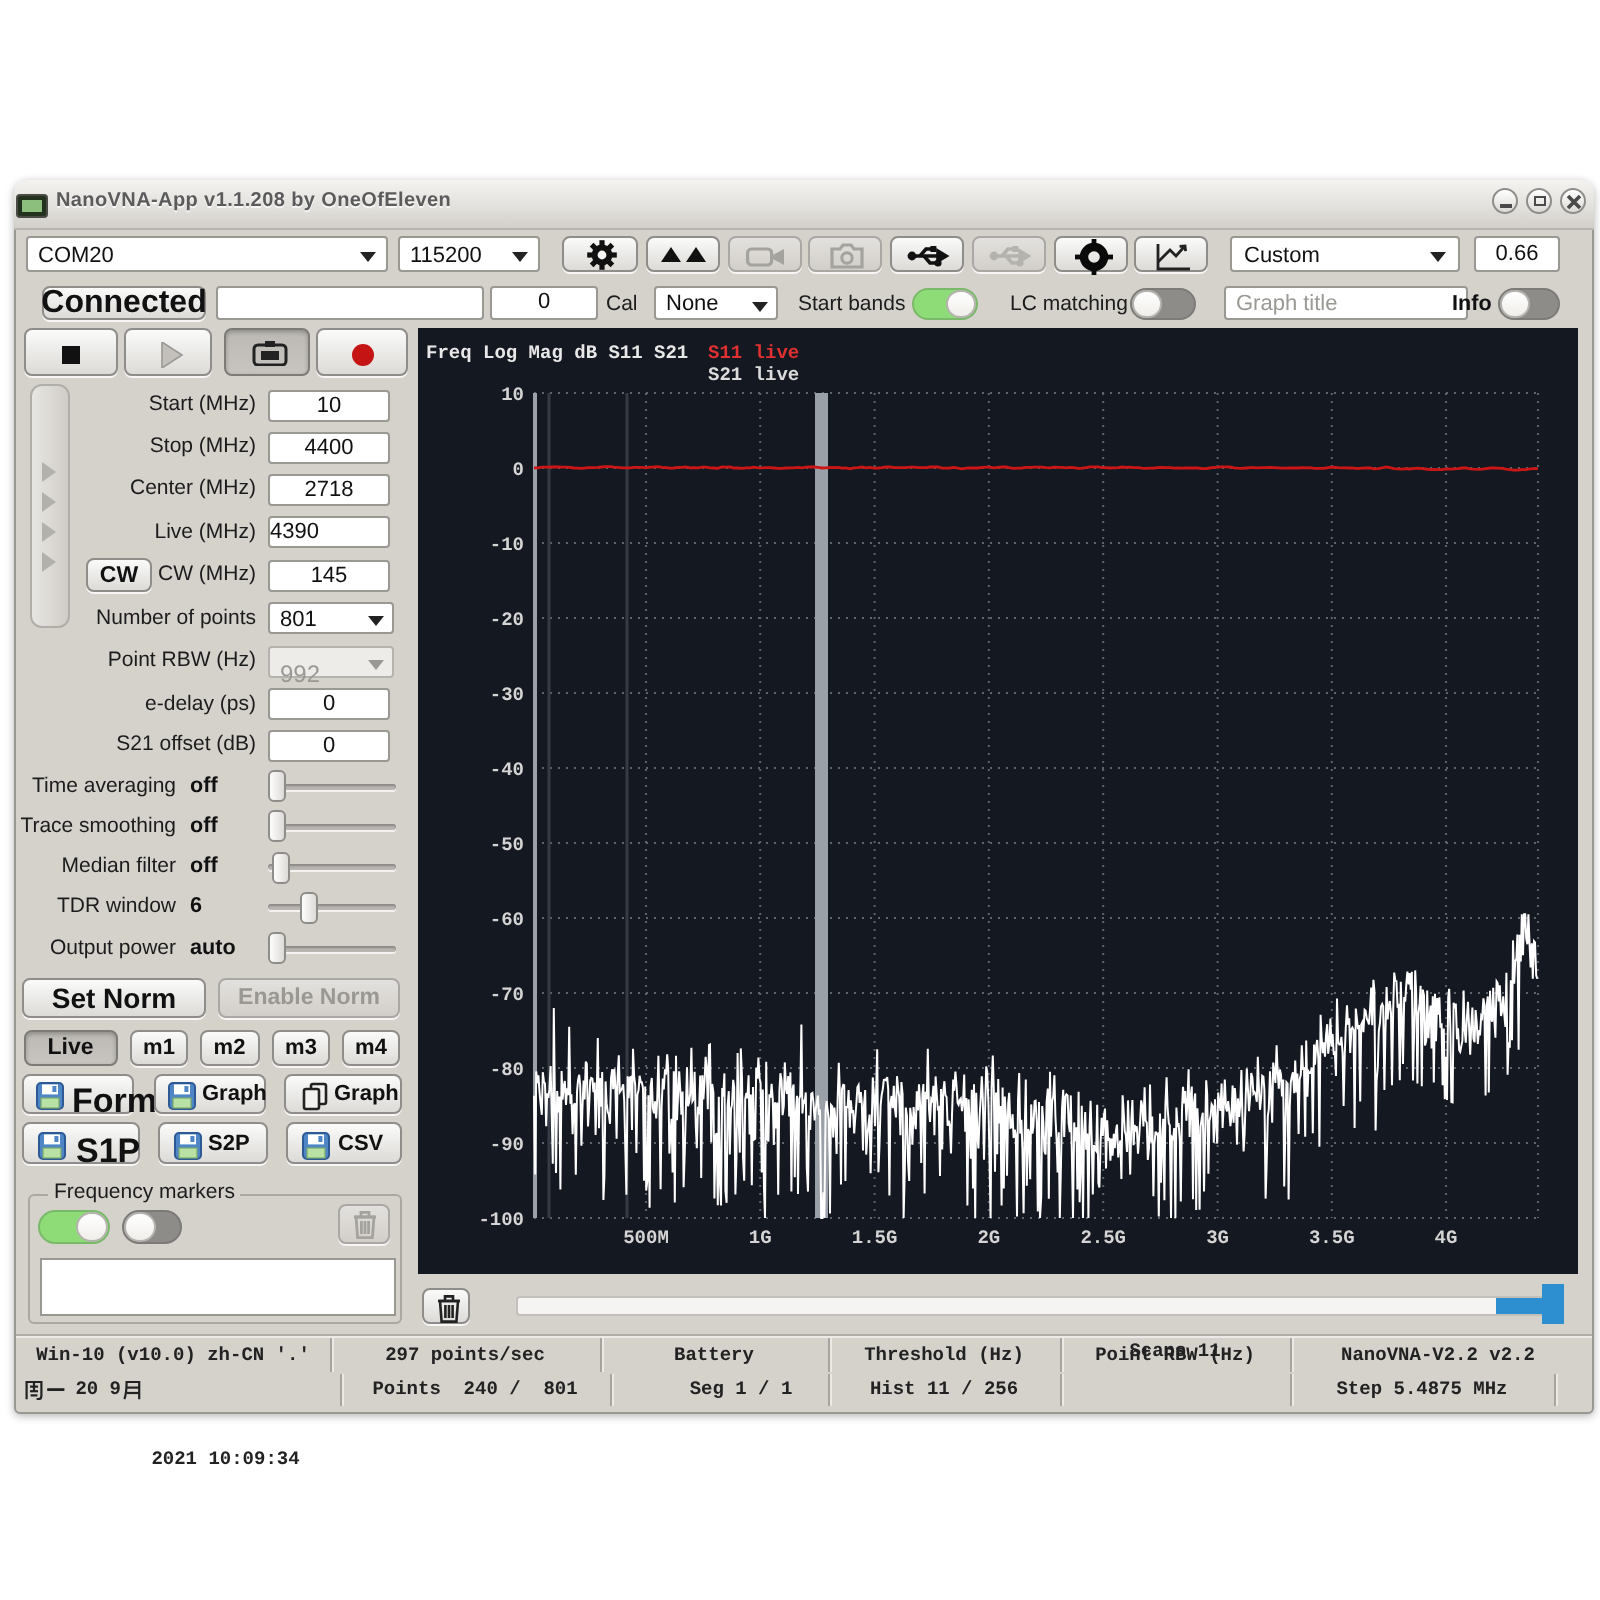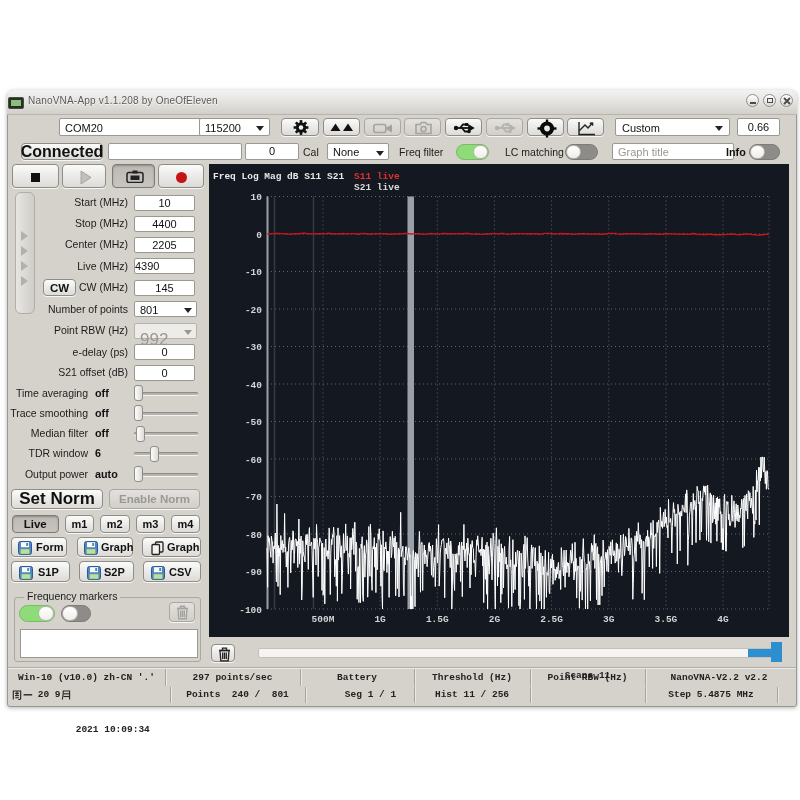--- a/index.html
+++ b/index.html
@@ -1,21 +1,21 @@
 <!DOCTYPE html>
 <html><head><meta charset="utf-8"><style>
 html,body{margin:0;padding:0;background:#fff;width:800px;height:800px;overflow:hidden;}
 *{box-sizing:border-box;}
 body{font-family:"Liberation Sans",sans-serif;-webkit-font-smoothing:antialiased;}
 .abs{position:absolute;}
 #win{position:absolute;left:7px;top:90px;width:790px;height:617px;background:#d5d2cb;
  border:1px solid #9a9892;border-radius:7px 7px 3px 3px;box-shadow:0 1px 4px rgba(0,0,0,.3);}
 #titlebar{position:absolute;left:0;top:0;width:100%;height:25px;border-radius:6px 6px 0 0;
  background:linear-gradient(#f4f3f1,#e3e1dd 55%,#d2cfca);border-bottom:1px solid #b8b5b0;}
-.title-txt{position:absolute;left:22px;top:6px;font-size:10px;font-weight:normal;color:#5b5b5b;
+.title-txt{position:absolute;left:22px;top:6px;font-size:10px;font-weight:bold;color:#5b5b5b;
  text-shadow:0 1px 0 rgba(255,255,255,.7);letter-spacing:.2px;}
 .circbtn{position:absolute;top:3.5px;width:13.5px;height:13.5px;border-radius:50%;
  background:linear-gradient(#fff,#dcdad6);border:1.5px solid #8f8d89;color:#4a4a4a;}
 .btn{position:absolute;background:linear-gradient(#ffffff,#f0efec 45%,#d8d5d0);
  border:1px solid #8f8d89;border-radius:4px;box-shadow:0 1px 0 rgba(255,255,255,.8);}
 .btn.dis{background:linear-gradient(#e3e1dd,#d2cfca);border-color:#aaa8a4;}
 .btn.pressed{background:linear-gradient(#bcb9b4,#c8c5c0);border-color:#7d7b77;box-shadow:inset 0 1px 2px rgba(0,0,0,.25);}
 .btn.lite{background:linear-gradient(#fbfbfa,#ececea 45%,#dddbd7);}
 .lbl{position:absolute;font-size:10.5px;color:#1c1c1c;white-space:nowrap;}
 .blbl{position:absolute;font-size:10.8px;font-weight:bold;color:#111;white-space:nowrap;text-align:center;}
@@ -42,21 +42,21 @@
     <div class="abs" style="left:3.2px;top:7.2px;width:6.6px;height:1.9px;background:#4a4a4a;"></div>
   </div>
 <div class="circbtn" style="left:762.5px;top:93.5px;">
     <div class="abs" style="left:3.3px;top:3.8px;width:6.4px;height:5px;border:1.5px solid #4a4a4a;"></div>
   </div>
 <div class="circbtn" style="left:779.5px;top:93.5px;">
 <svg class="abs" style="left:2.5px;top:2.5px;" width="8" height="8">
       <path d="M1 1 L7 7 M7 1 L1 7" stroke="#4a4a4a" stroke-width="1.8"></path>
     </svg>
   </div>
-<div class="field" style="left:13px;top:118px;width:181px;height:18px;margin-left:46px;">
+<div class="field" style="left:13px;top:118px;width:181px;height:18px;">
 <div class="abs" style="left:5px;top:2.5px;font-size:11px;">COM20</div>
 <div class="combo-arrow" style="left:166px;top:7px;"></div>
   </div>
 <div class="field" style="left:199px;top:118px;width:71px;height:18px;">
 <div class="abs" style="left:5px;top:2.5px;font-size:11px;">115200</div>
 <div class="combo-arrow" style="left:56px;top:7px;"></div>
   </div>
 <div class="btn lite" style="left:281px;top:118px;width:38px;height:18px;">
     <svg class="abs" style="left:9px;top:0px;" width="20" height="17" viewBox="0 0 20 17">
 <g transform="translate(10,8.5)" fill="#111">
@@ -143,21 +143,21 @@
 <div class="btn lite" style="left:21px;top:143px;width:82px;height:17px;">
     <div style="position:absolute;left:0;top:0;width:100%;height:100%;display:flex;align-items:center;justify-content:center;font-size:16px;font-weight:bold;color:#111;padding-top:0px;">Connected</div>
   </div>
 <div class="field" style="left:108px;top:143px;width:134px;height:17px;"></div>
 <div class="field" style="left:245px;top:143px;width:54px;height:17px;text-align:center;line-height:15px;">0</div>
 <div class="lbl" style="left:303px;top:146px;">Cal</div>
 <div class="field" style="left:327px;top:143px;width:62px;height:17px;">
 <div class="abs" style="left:5px;top:2px;font-size:11px;">None</div>
 <div class="combo-arrow" style="left:48px;top:6.5px;"></div>
   </div>
-<div class="lbl" style="left:399px;top:146px;">Freq filter</div>
+<div class="lbl" style="left:399px;top:146px;">Start bands</div>
 <div class="tgl" style="left:456px;top:143.5px;width:33px;background:#8edc78;border:1px solid #7bb96a;">
 <div class="abs" style="right:0px;top:0px;width:15px;height:14px;background:linear-gradient(#fff,#efeeea);border:1px solid #b5b3ae;border-radius:7px;"></div>
   </div>
 <div class="lbl" style="left:505px;top:146px;">LC matching</div>
 <div class="tgl" style="left:565px;top:143.5px;width:33px;background:#8e8c88;border:1px solid #7d7b77;">
 <div class="abs" style="left:0px;top:0px;width:15px;height:14px;background:linear-gradient(#fff,#efeeea);border:1px solid #b5b3ae;border-radius:7px;"></div>
   </div>
 <div class="field" style="left:612px;top:143px;width:122px;height:17px;">
     <div class="abs" style="left:5px;top:2px;font-size:11px;color:#9a9892;">Graph title</div>
   </div>
@@ -192,36 +192,36 @@
         <path d="M2 30 L9 35 L2 40 Z"></path>
         <path d="M2 45 L9 50 L2 55 Z"></path>
       </g>
     </svg>
   </div>
 <div class="lbl" style="left:0px;top:196.0px;width:128px;text-align:right;">Start (MHz)</div>
 <div class="field" style="left:134px;top:194.5px;width:61px;height:16px;text-align:center;line-height:14px;">10</div>
 <div class="lbl" style="left:0px;top:217.0px;width:128px;text-align:right;">Stop (MHz)</div>
 <div class="field" style="left:134px;top:215.5px;width:61px;height:16px;text-align:center;line-height:14px;">4400</div>
 <div class="lbl" style="left:0px;top:238.0px;width:128px;text-align:right;">Center (MHz)</div>
-<div class="field" style="left:134px;top:236.5px;width:61px;height:16px;text-align:center;line-height:14px;">2205</div>
+<div class="field" style="left:134px;top:236.5px;width:61px;height:16px;text-align:center;line-height:14px;">2718</div>
 <div class="lbl" style="left:0px;top:259.5px;width:128px;text-align:right;">Live (MHz)</div>
 <div class="field" style="left:134px;top:258px;width:61px;height:16px;text-align:left;line-height:14px;">4390</div>
 <div class="btn lite" style="left:43px;top:279px;width:33px;height:17px;">
     <div style="position:absolute;left:0;top:0;width:100%;height:100%;display:flex;align-items:center;justify-content:center;font-size:11.5px;font-weight:bold;color:#111;padding-top:0px;">CW</div>
   </div>
 <div class="lbl" style="left:0px;top:281.0px;width:128px;text-align:right;">CW (MHz)</div>
 <div class="field" style="left:134px;top:279.5px;width:61px;height:16px;text-align:center;line-height:14px;">145</div>
 <div class="lbl" style="left:0px;top:302.5px;width:128px;text-align:right;">Number of points</div>
 <div class="field" style="left:134px;top:301px;width:63px;height:16px;">
 <div class="abs" style="left:5px;top:1.5px;font-size:11px;">801</div>
 <div class="combo-arrow" style="left:49px;top:6px;"></div>
   </div>
 <div class="lbl" style="left:0px;top:324.0px;width:128px;text-align:right;">Point RBW (Hz)</div>
 <div class="field" style="left:134px;top:322.5px;width:63px;height:16px;background:#eeece9;border-color:#b5b3ae;">
-<div class="abs" style="left:5px;top:6px;font-size:17px;color:#9a9892;">992</div>
+<div class="abs" style="left:5px;top:6px;font-size:12px;color:#9a9892;">992</div>
 <div class="combo-arrow" style="left:49px;top:6px;border-top-color:#9a9892;"></div>
   </div>
 <div class="lbl" style="left:0px;top:345.5px;width:128px;text-align:right;">e-delay (ps)</div>
 <div class="field" style="left:134px;top:344px;width:61px;height:16px;text-align:center;line-height:14px;">0</div>
 <div class="lbl" style="left:0px;top:366.0px;width:128px;text-align:right;">S21 offset (dB)</div>
 <div class="field" style="left:134px;top:364.5px;width:61px;height:16px;text-align:center;line-height:14px;">0</div>
 <div class="lbl" style="left:0px;top:386.5px;width:88px;text-align:right;">Time averaging</div>
 <div class="blbl" style="left:95px;top:386.5px;text-align:left;">off</div>
 <div class="slider-track" style="left:134px;top:391.5px;width:64px;"></div>
 <div class="slider-thumb" style="left:134px;top:385px;"></div>
@@ -235,21 +235,21 @@
 <div class="slider-thumb" style="left:136px;top:425.5px;"></div>
 <div class="lbl" style="left:0px;top:447.0px;width:88px;text-align:right;">TDR window</div>
 <div class="blbl" style="left:95px;top:447.0px;text-align:left;">6</div>
 <div class="slider-track" style="left:134px;top:452.0px;width:64px;"></div>
 <div class="slider-thumb" style="left:150px;top:445.5px;"></div>
 <div class="lbl" style="left:0px;top:467.5px;width:88px;text-align:right;">Output power</div>
 <div class="blbl" style="left:95px;top:467.5px;text-align:left;">auto</div>
 <div class="slider-track" style="left:134px;top:472.5px;width:64px;"></div>
 <div class="slider-thumb" style="left:134px;top:466px;"></div>
 <div class="btn lite" style="left:11px;top:489px;width:92px;height:20px;">
-    <div style="position:absolute;left:0;top:0;width:100%;height:100%;display:flex;align-items:center;justify-content:center;font-size:17px;font-weight:bold;color:#111;padding-top:0px;">Set Norm</div>
+    <div style="position:absolute;left:0;top:0;width:100%;height:100%;display:flex;align-items:center;justify-content:center;font-size:14px;font-weight:bold;color:#111;padding-top:0px;">Set Norm</div>
   </div>
 <div class="btn dis" style="left:109px;top:489px;width:91px;height:20px;">
     <div style="position:absolute;left:0;top:0;width:100%;height:100%;display:flex;align-items:center;justify-content:center;font-size:11.5px;font-weight:bold;color:#9a9892;padding-top:0px;">Enable Norm</div>
   </div>
 <div class="btn pressed" style="left:12px;top:515px;width:46.5px;height:18px;">
     <div style="position:absolute;left:0;top:0;width:100%;height:100%;display:flex;align-items:center;justify-content:center;font-size:11.5px;font-weight:bold;color:#111;padding-top:0px;">Live</div>
   </div>
 <div class="btn lite" style="left:65px;top:515px;width:29px;height:18px;">
     <div style="position:absolute;left:0;top:0;width:100%;height:100%;display:flex;align-items:center;justify-content:center;font-size:11px;font-weight:bold;color:#111;padding-top:0px;">m1</div>
   </div>
@@ -262,21 +262,21 @@
 <div class="btn lite" style="left:171px;top:515px;width:29px;height:18px;">
     <div style="position:absolute;left:0;top:0;width:100%;height:100%;display:flex;align-items:center;justify-content:center;font-size:11px;font-weight:bold;color:#111;padding-top:0px;">m4</div>
   </div>
 <div class="btn lite" style="left:11px;top:537px;width:56px;height:20px;">
     <svg class="abs" style="left:6px;top:3px;" width="14" height="14" viewBox="0 0 14 14">
 <rect x="0.5" y="0.5" width="13" height="13" rx="2" fill="#4f86c6" stroke="#2d5a94"></rect>
 <rect x="3" y="1.2" width="8" height="5" fill="#fff"></rect>
 <rect x="8.2" y="2" width="2" height="3" fill="#4f86c6"></rect>
 <rect x="2.5" y="8" width="9" height="5" fill="#b9e0a5" stroke="#7aa969" stroke-width="0.6"></rect>
     </svg>
-    <div class="blbl" style="left:24px;top:3.0px;font-size:11px;">Form</div>
+    <div class="blbl" style="left:24px;top:3.0px;font-size:17px;">Form</div>
   </div>
 <div class="btn lite" style="left:77px;top:537px;width:56px;height:20px;">
     <svg class="abs" style="left:6px;top:3px;" width="14" height="14" viewBox="0 0 14 14">
 <rect x="0.5" y="0.5" width="13" height="13" rx="2" fill="#4f86c6" stroke="#2d5a94"></rect>
 <rect x="3" y="1.2" width="8" height="5" fill="#fff"></rect>
 <rect x="8.2" y="2" width="2" height="3" fill="#4f86c6"></rect>
 <rect x="2.5" y="8" width="9" height="5" fill="#b9e0a5" stroke="#7aa969" stroke-width="0.6"></rect>
     </svg>
     <div class="blbl" style="left:23px;top:3.0px;font-size:11px;">Graph</div>
   </div>
@@ -287,21 +287,21 @@
     </svg>
     <div class="blbl" style="left:24px;top:3.0px;font-size:11px;">Graph</div>
   </div>
 <div class="btn lite" style="left:11px;top:561px;width:59px;height:21px;">
     <svg class="abs" style="left:7px;top:3.5px;" width="14" height="14" viewBox="0 0 14 14">
 <rect x="0.5" y="0.5" width="13" height="13" rx="2" fill="#4f86c6" stroke="#2d5a94"></rect>
 <rect x="3" y="1.2" width="8" height="5" fill="#fff"></rect>
 <rect x="8.2" y="2" width="2" height="3" fill="#4f86c6"></rect>
 <rect x="2.5" y="8" width="9" height="5" fill="#b9e0a5" stroke="#7aa969" stroke-width="0.6"></rect>
     </svg>
-    <div class="blbl" style="left:26px;top:3.5px;font-size:11px;">S1P</div>
+    <div class="blbl" style="left:26px;top:3.5px;font-size:17px;">S1P</div>
   </div>
 <div class="btn lite" style="left:79px;top:561px;width:55px;height:21px;">
     <svg class="abs" style="left:7px;top:3.5px;" width="14" height="14" viewBox="0 0 14 14">
 <rect x="0.5" y="0.5" width="13" height="13" rx="2" fill="#4f86c6" stroke="#2d5a94"></rect>
 <rect x="3" y="1.2" width="8" height="5" fill="#fff"></rect>
 <rect x="8.2" y="2" width="2" height="3" fill="#4f86c6"></rect>
 <rect x="2.5" y="8" width="9" height="5" fill="#b9e0a5" stroke="#7aa969" stroke-width="0.6"></rect>
     </svg>
     <div class="blbl" style="left:24px;top:3.5px;font-size:11px;">S2P</div>
   </div>

